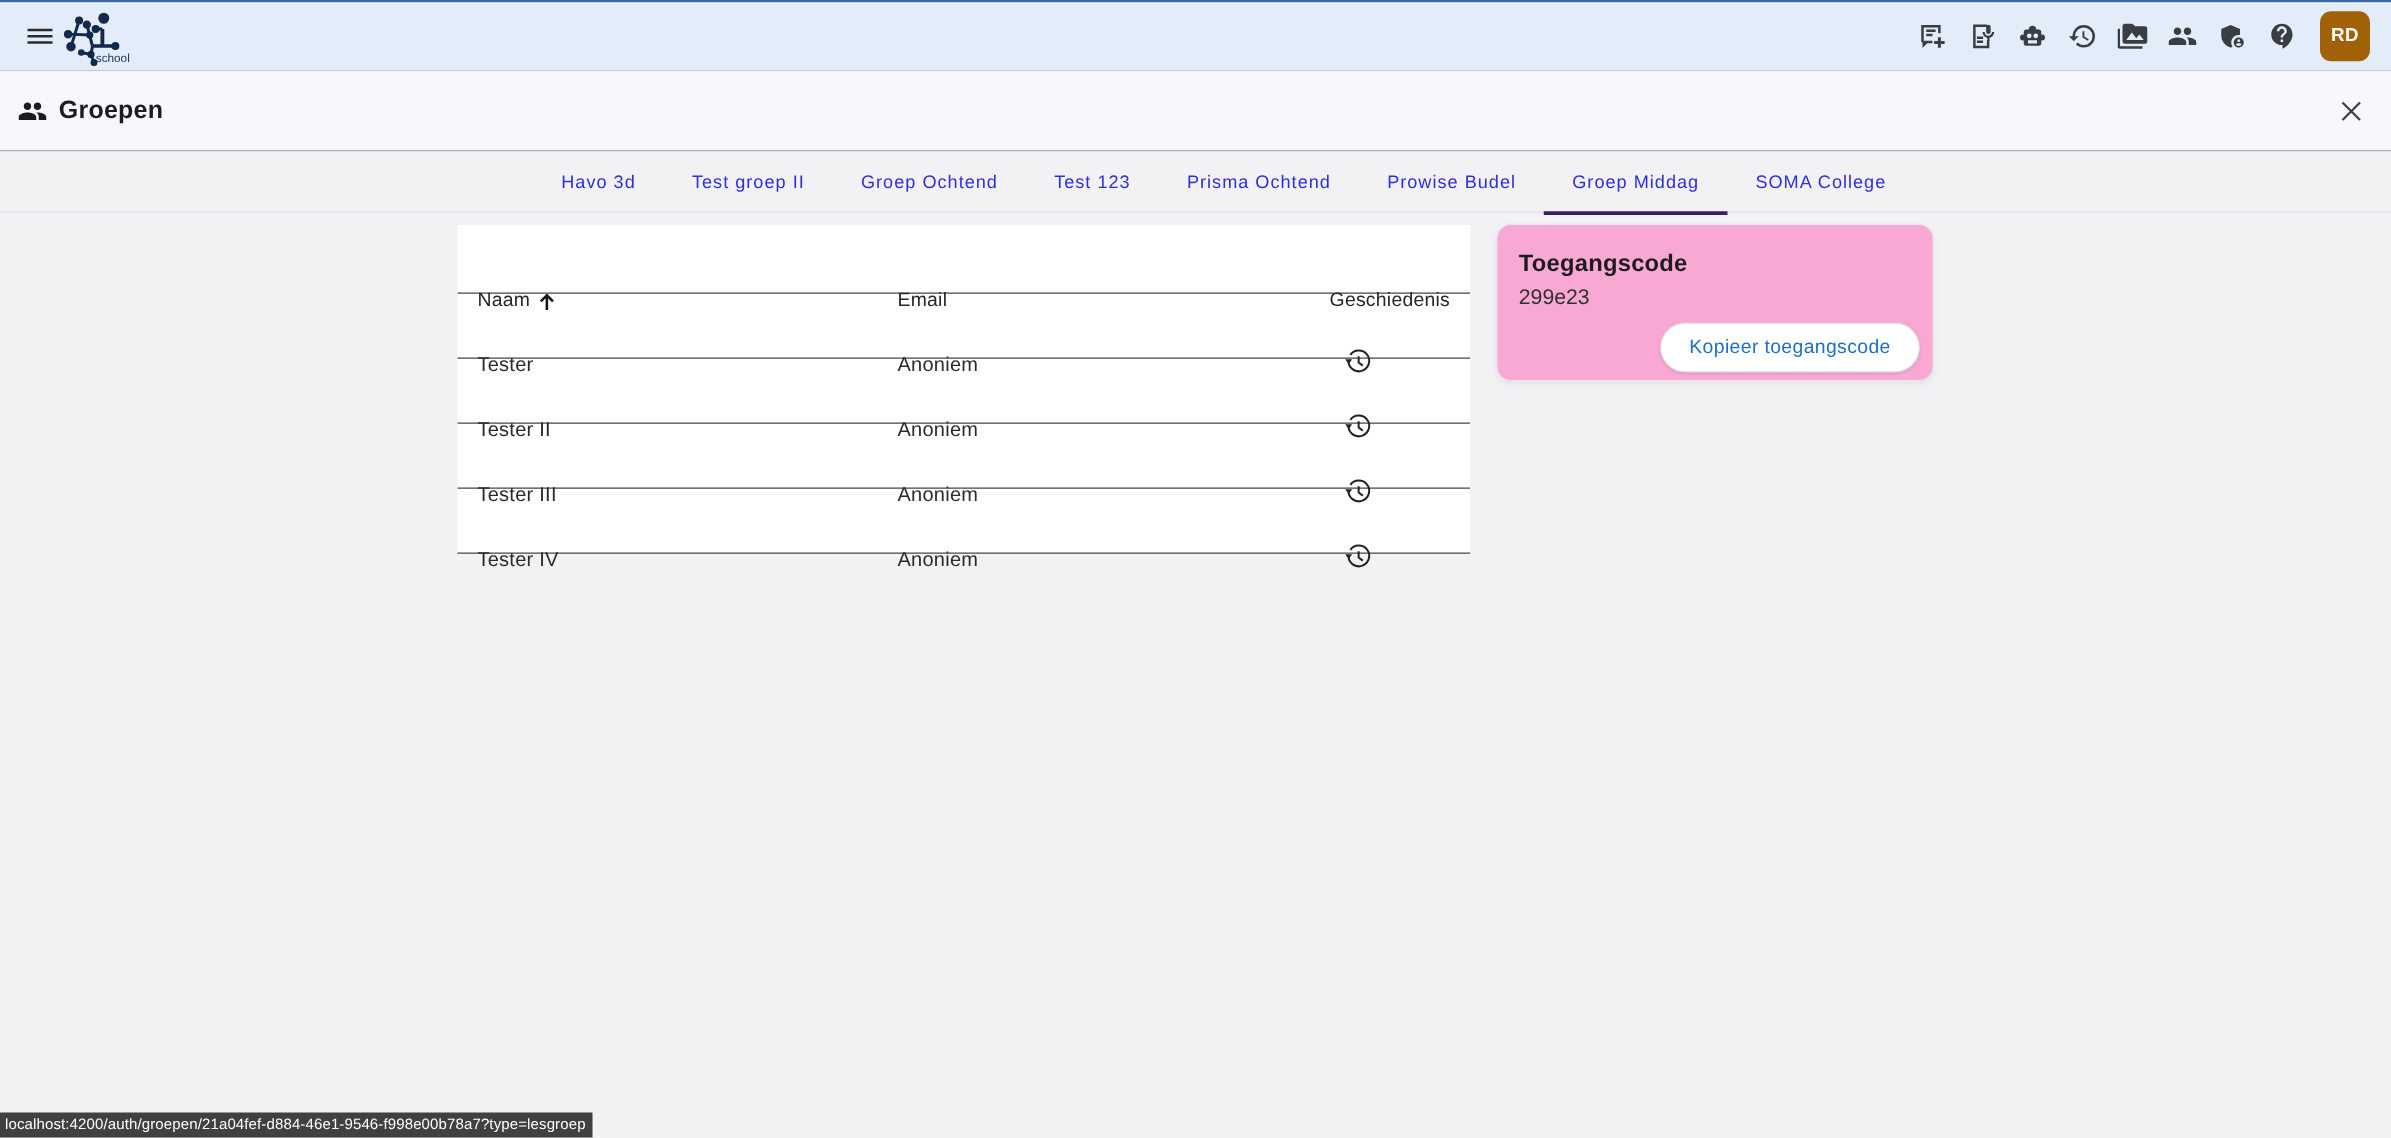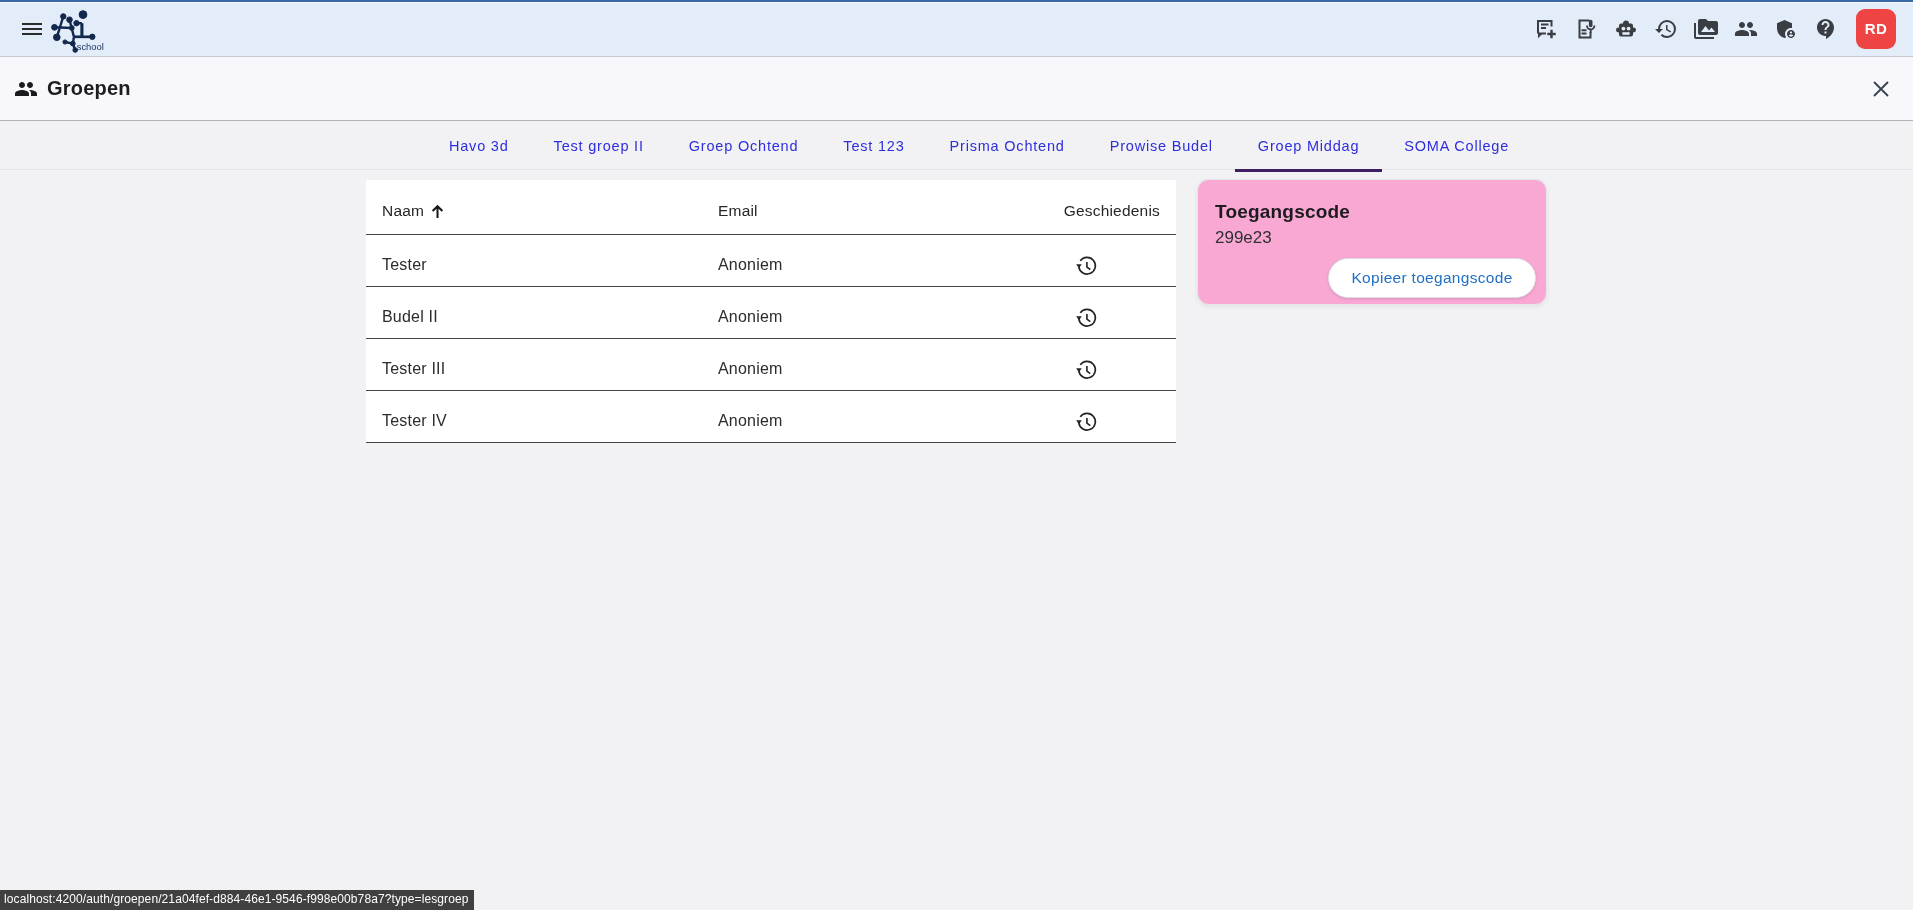--- a/index.html
+++ b/index.html
@@ -6,39 +6,39 @@
   html,body { width:1913px; height:910px; overflow:hidden; background:#f2f2f5;
     font-family:"Liberation Sans", sans-serif; }
   .topline { position:absolute; left:0; top:0; width:1913px; height:2px; background:#3a6aa5; }
   .topline2 { position:absolute; left:0; top:2px; width:1913px; height:1px; background:#f4f9fe; }
   .toolbar { position:absolute; left:0; top:3px; width:1913px; height:54px; background:#e3edfa;
     border-bottom:1px solid #c6c9ce; }
   .burger { position:absolute; left:22px; top:20px; width:20px; height:13px; }
   .burger div { height:2.4px; background:#2b2b2e; margin-bottom:2.6px; }
   .logo { position:absolute; left:48px; top:2px; }
   .ticon { position:absolute; top:14px; width:24px; height:24px; }
-  .avatar { position:absolute; left:1856px; top:6px; width:40px; height:40px; background:#ef4444;
+  .avatar { position:absolute; left:1856px; top:6px; width:40px; height:40px; background:#a16207;
     border-radius:9px; color:#fff; font-weight:bold; font-size:15px; text-align:center;
     line-height:40px; letter-spacing:0.3px; }
   .header { position:absolute; left:0; top:57px; width:1913px; height:64px; background:#f8f7fb;
     border-bottom:1px solid #aeb1b7; }
   .header .hicon { position:absolute; left:14px; top:20px; }
   .htitle { position:absolute; left:47px; top:20px; font-size:20px; font-weight:600; color:#1d1d1f;
     letter-spacing:0.2px; }
   .hclose { position:absolute; left:1872px; top:23px; width:18px; height:18px; }
   .tabs { position:absolute; left:0; top:122px; width:1913px; height:48px;
     display:flex; justify-content:center; border-bottom:1px solid #e4e4e8;padding-left:45px; }
   .tab { height:48px; padding:0 22.5px; display:flex; align-items:center; font-size:14.5px;
     color:#2e2edd; letter-spacing:0.8px; position:relative; white-space:nowrap; }
   .tab.active::after { content:""; position:absolute; left:0; bottom:-2px; width:100%; height:3px;
     background:#3d1e63; }
   .table { position:absolute; left:366px; top:180px; width:810px; background:#ffffff; }
   .trow { position:relative; height:52px; border-bottom:1px solid #454545; }
   .trow.head { height:55px; }
-  .cell { position:absolute; top:4px; height:100%; display:flex; align-items:center;
+  .cell { position:absolute; top:16px; height:100%; display:flex; align-items:flex-end;
     font-size:16px; color:#2b2b2b; letter-spacing:0.2px; }
   .c1 { left:16px; }
   .c2 { left:352px; }
   .c3r { right:16px; }
   .c3c { left:690px; width:60px; justify-content:center; }
   .head .cell { font-size:15.5px; color:#272727; }
   .card { position:absolute; left:1197px; top:179px; width:350px; height:126px; background:#f9a8d4;
     border:1px solid #e4e4ea; border-radius:12px; box-shadow:0 2px 5px rgba(60,60,80,0.08); }
   .ctitle { position:absolute; left:17px; top:21px; font-size:19px; font-weight:bold; color:#1c1c1e;
     letter-spacing:0.2px; }
@@ -163,21 +163,21 @@
     <div class="cell c2">Anoniem</div>
     <div class="cell c3c">
         <svg style="margin-top:3px" width="25" height="25" viewBox="0 0 24 24" fill="none" stroke="#232323" stroke-width="1.55">
           <path d="M6 6.6 A8 8 0 1 1 4.6 12.4"></path>
           <path d="M7.4 9.9 h-5.3 l2.7 3.9 z" fill="#232323" stroke="none"></path>
           <path d="M12.4 7.7 v4.8 l3.2 2.4"></path>
         </svg>
       </div>
   </div>
   <div class="trow">
-    <div class="cell c1">Budel II</div>
+    <div class="cell c1">Tester II</div>
     <div class="cell c2">Anoniem</div>
     <div class="cell c3c">
         <svg style="margin-top:3px" width="25" height="25" viewBox="0 0 24 24" fill="none" stroke="#232323" stroke-width="1.55">
           <path d="M6 6.6 A8 8 0 1 1 4.6 12.4"></path>
           <path d="M7.4 9.9 h-5.3 l2.7 3.9 z" fill="#232323" stroke="none"></path>
           <path d="M12.4 7.7 v4.8 l3.2 2.4"></path>
         </svg>
       </div>
   </div>
   <div class="trow">

